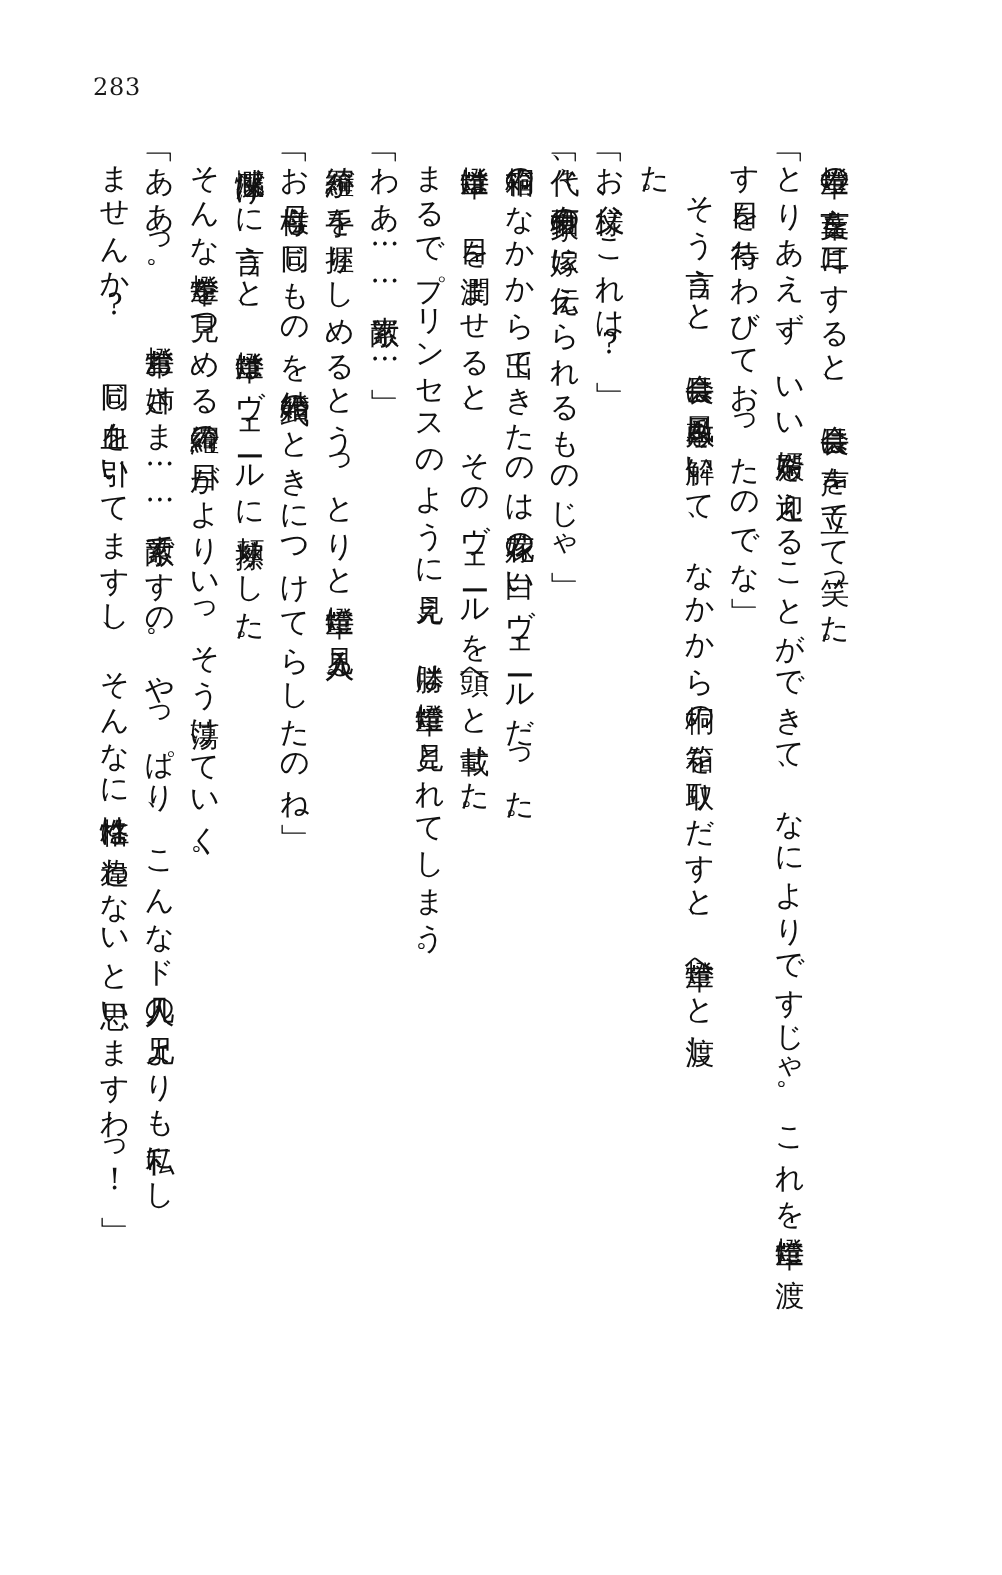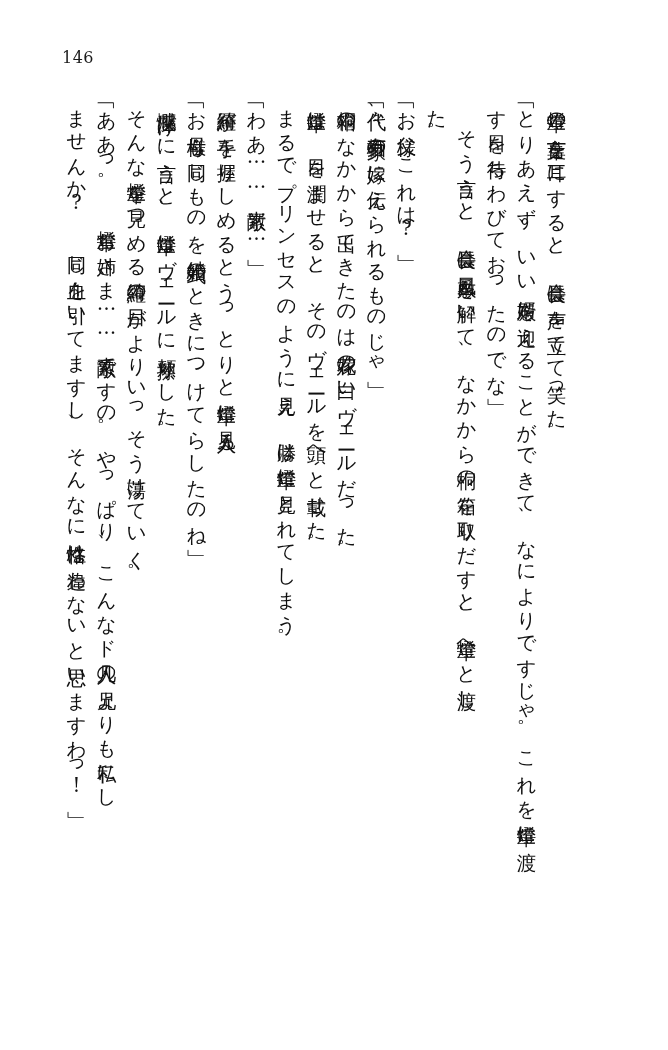--- a/index.html
+++ b/index.html
@@ -55,21 +55,21 @@
   }
   .col.indent1 {
     padding-top: 20px;
   }
 </style>
 </head>
 <body>
 
 <div id="page">
 
-  <div id="page-number">146</div>
+  <div id="page-number">283</div>
 
   <div id="body-text">
     <div class="col">ませんか? 同じ血を引いてますし、そんなに性格は違わないと思いますわっ!」</div>
     <div class="col">「ああっ。 燈華お姉さま……素敵ですの。やっぱり、こんなド凡人の兄よりも私にし</div>
     <div class="col">そんな燈華を見つめる綺羅の目がよりいっそう蕩けていく。</div>
     <div class="col">感慨深げに言うと、燈華はヴェールに頬擦りした。</div>
     <div class="col">「お母様も同じものを結婚式のときにつけてらしたのね」</div>
     <div class="col">綺羅が手を握りしめるとうっとりと燈華に見入る。</div>
     <div class="col">「わあ……素敵……」</div>
     <div class="col">まるでプリンセスのように見え、勝は燈華に見とれてしまう。</div>

